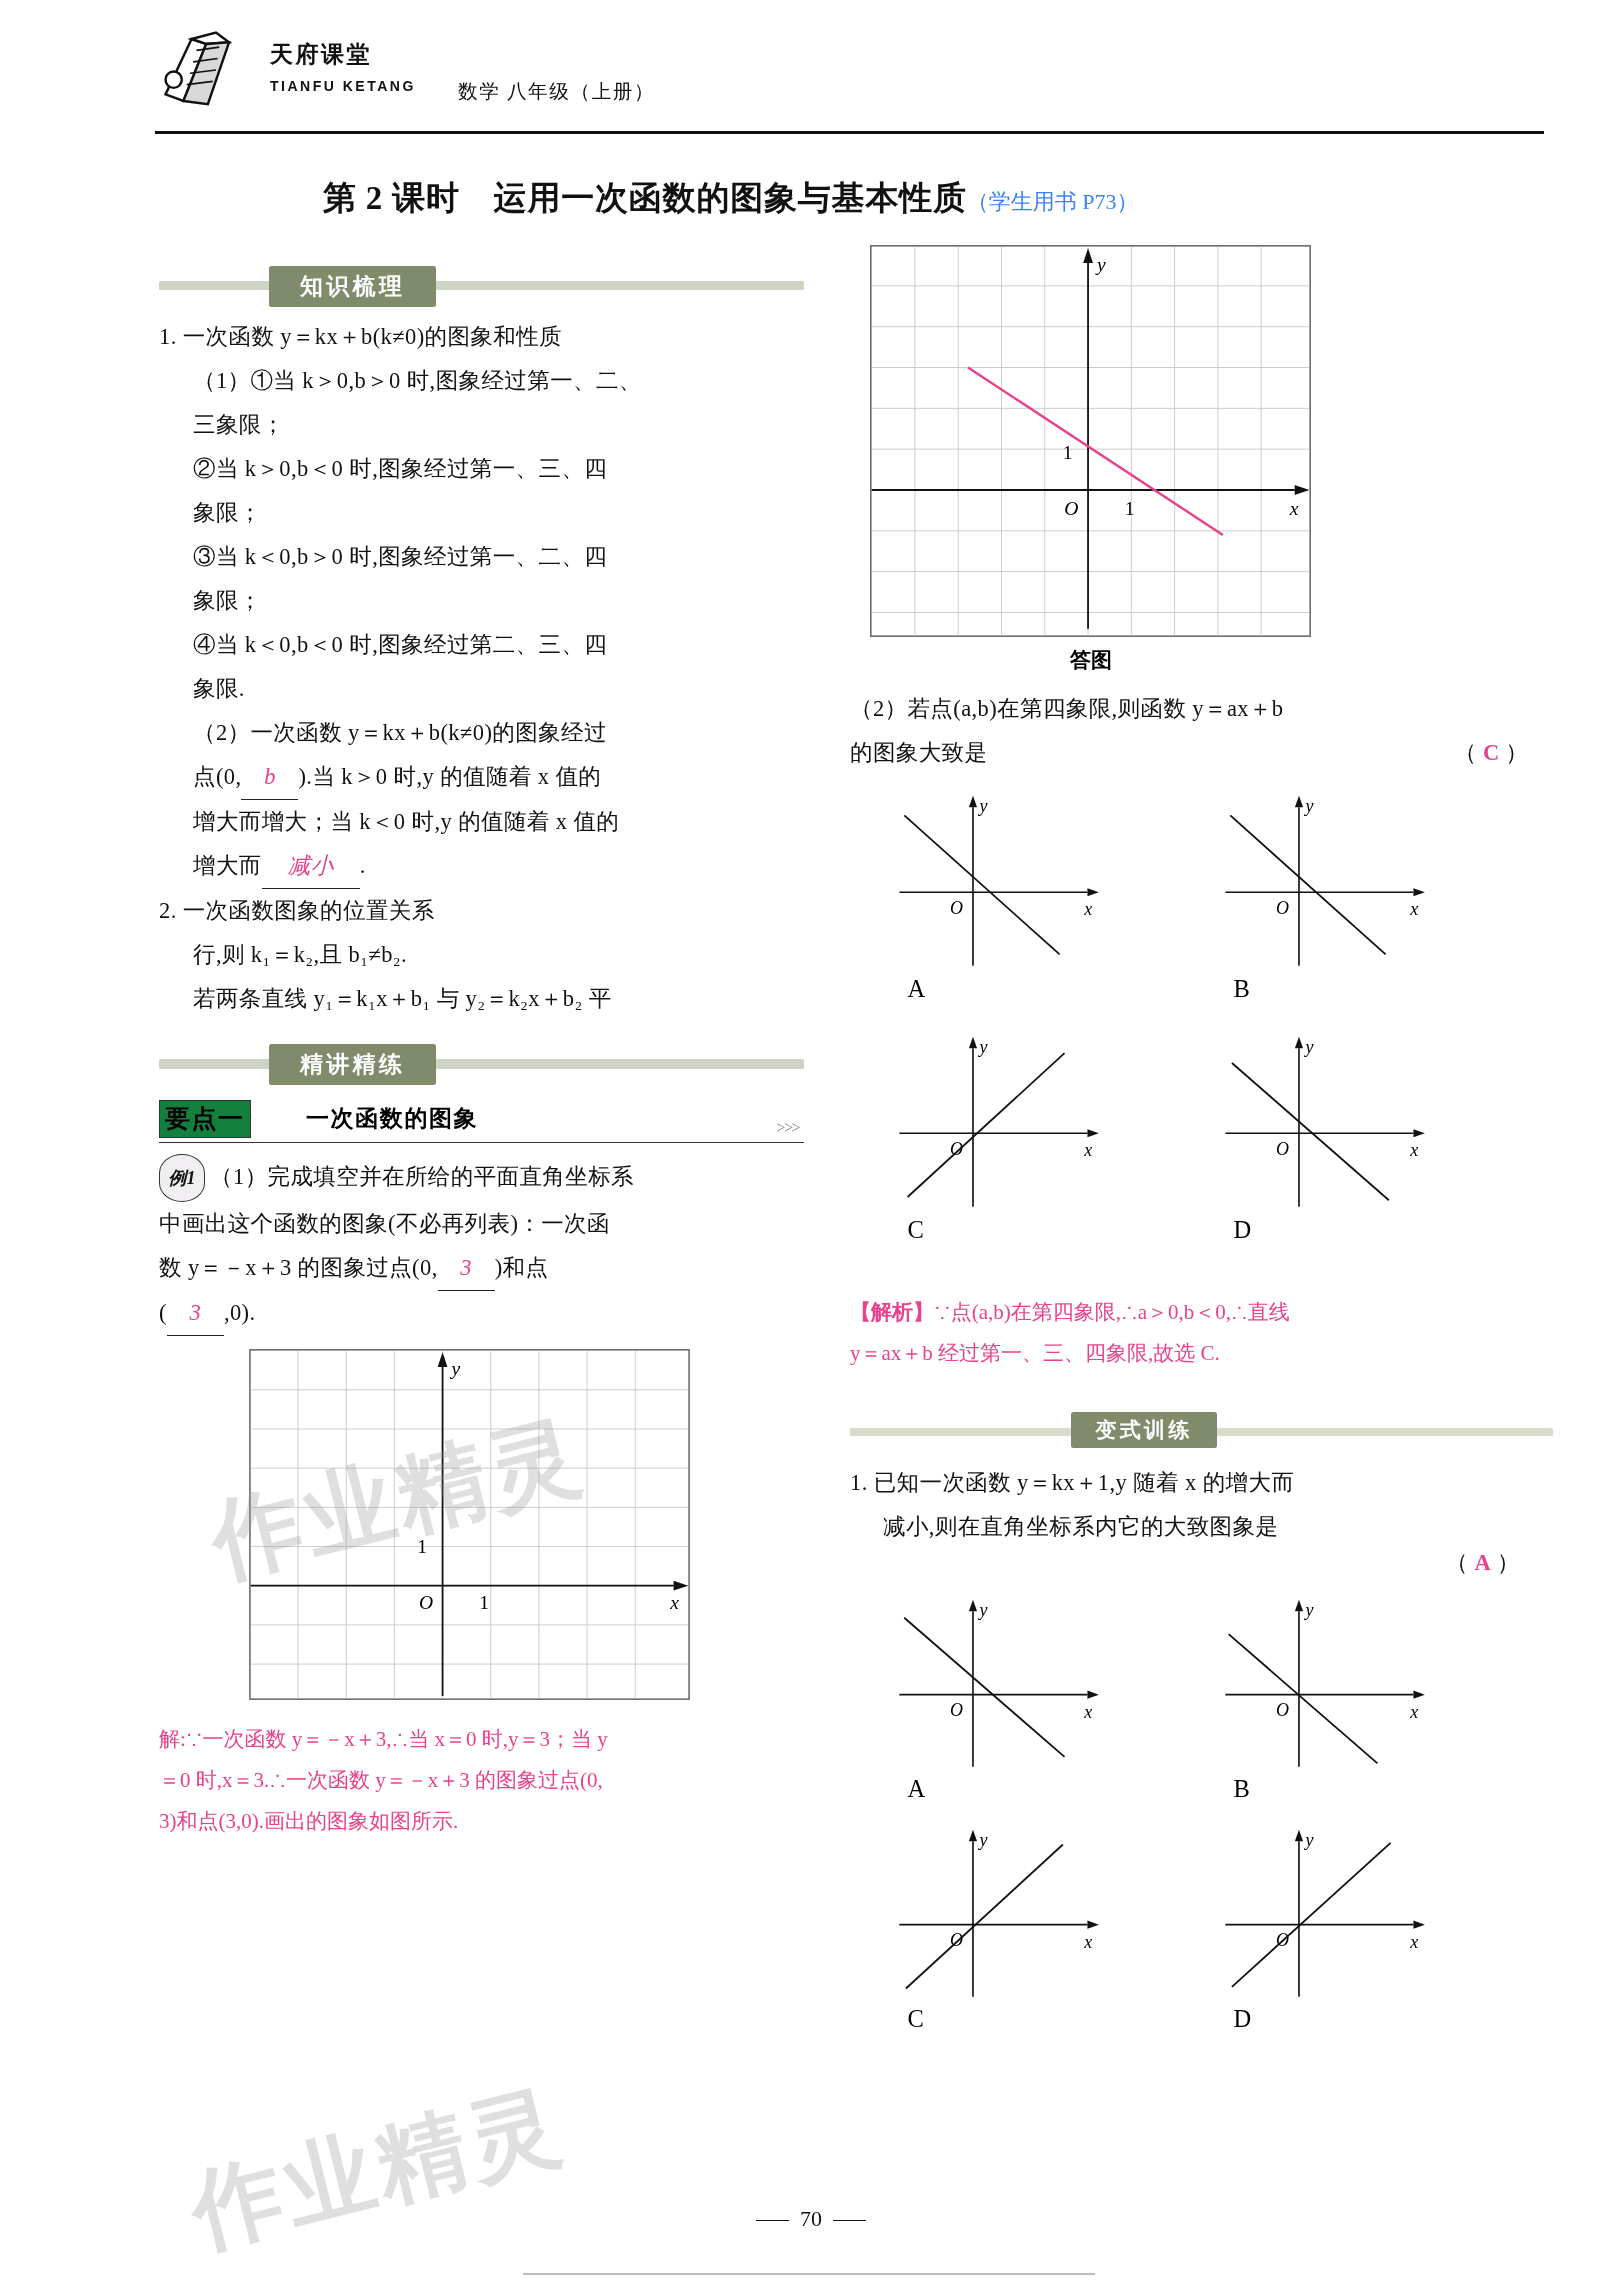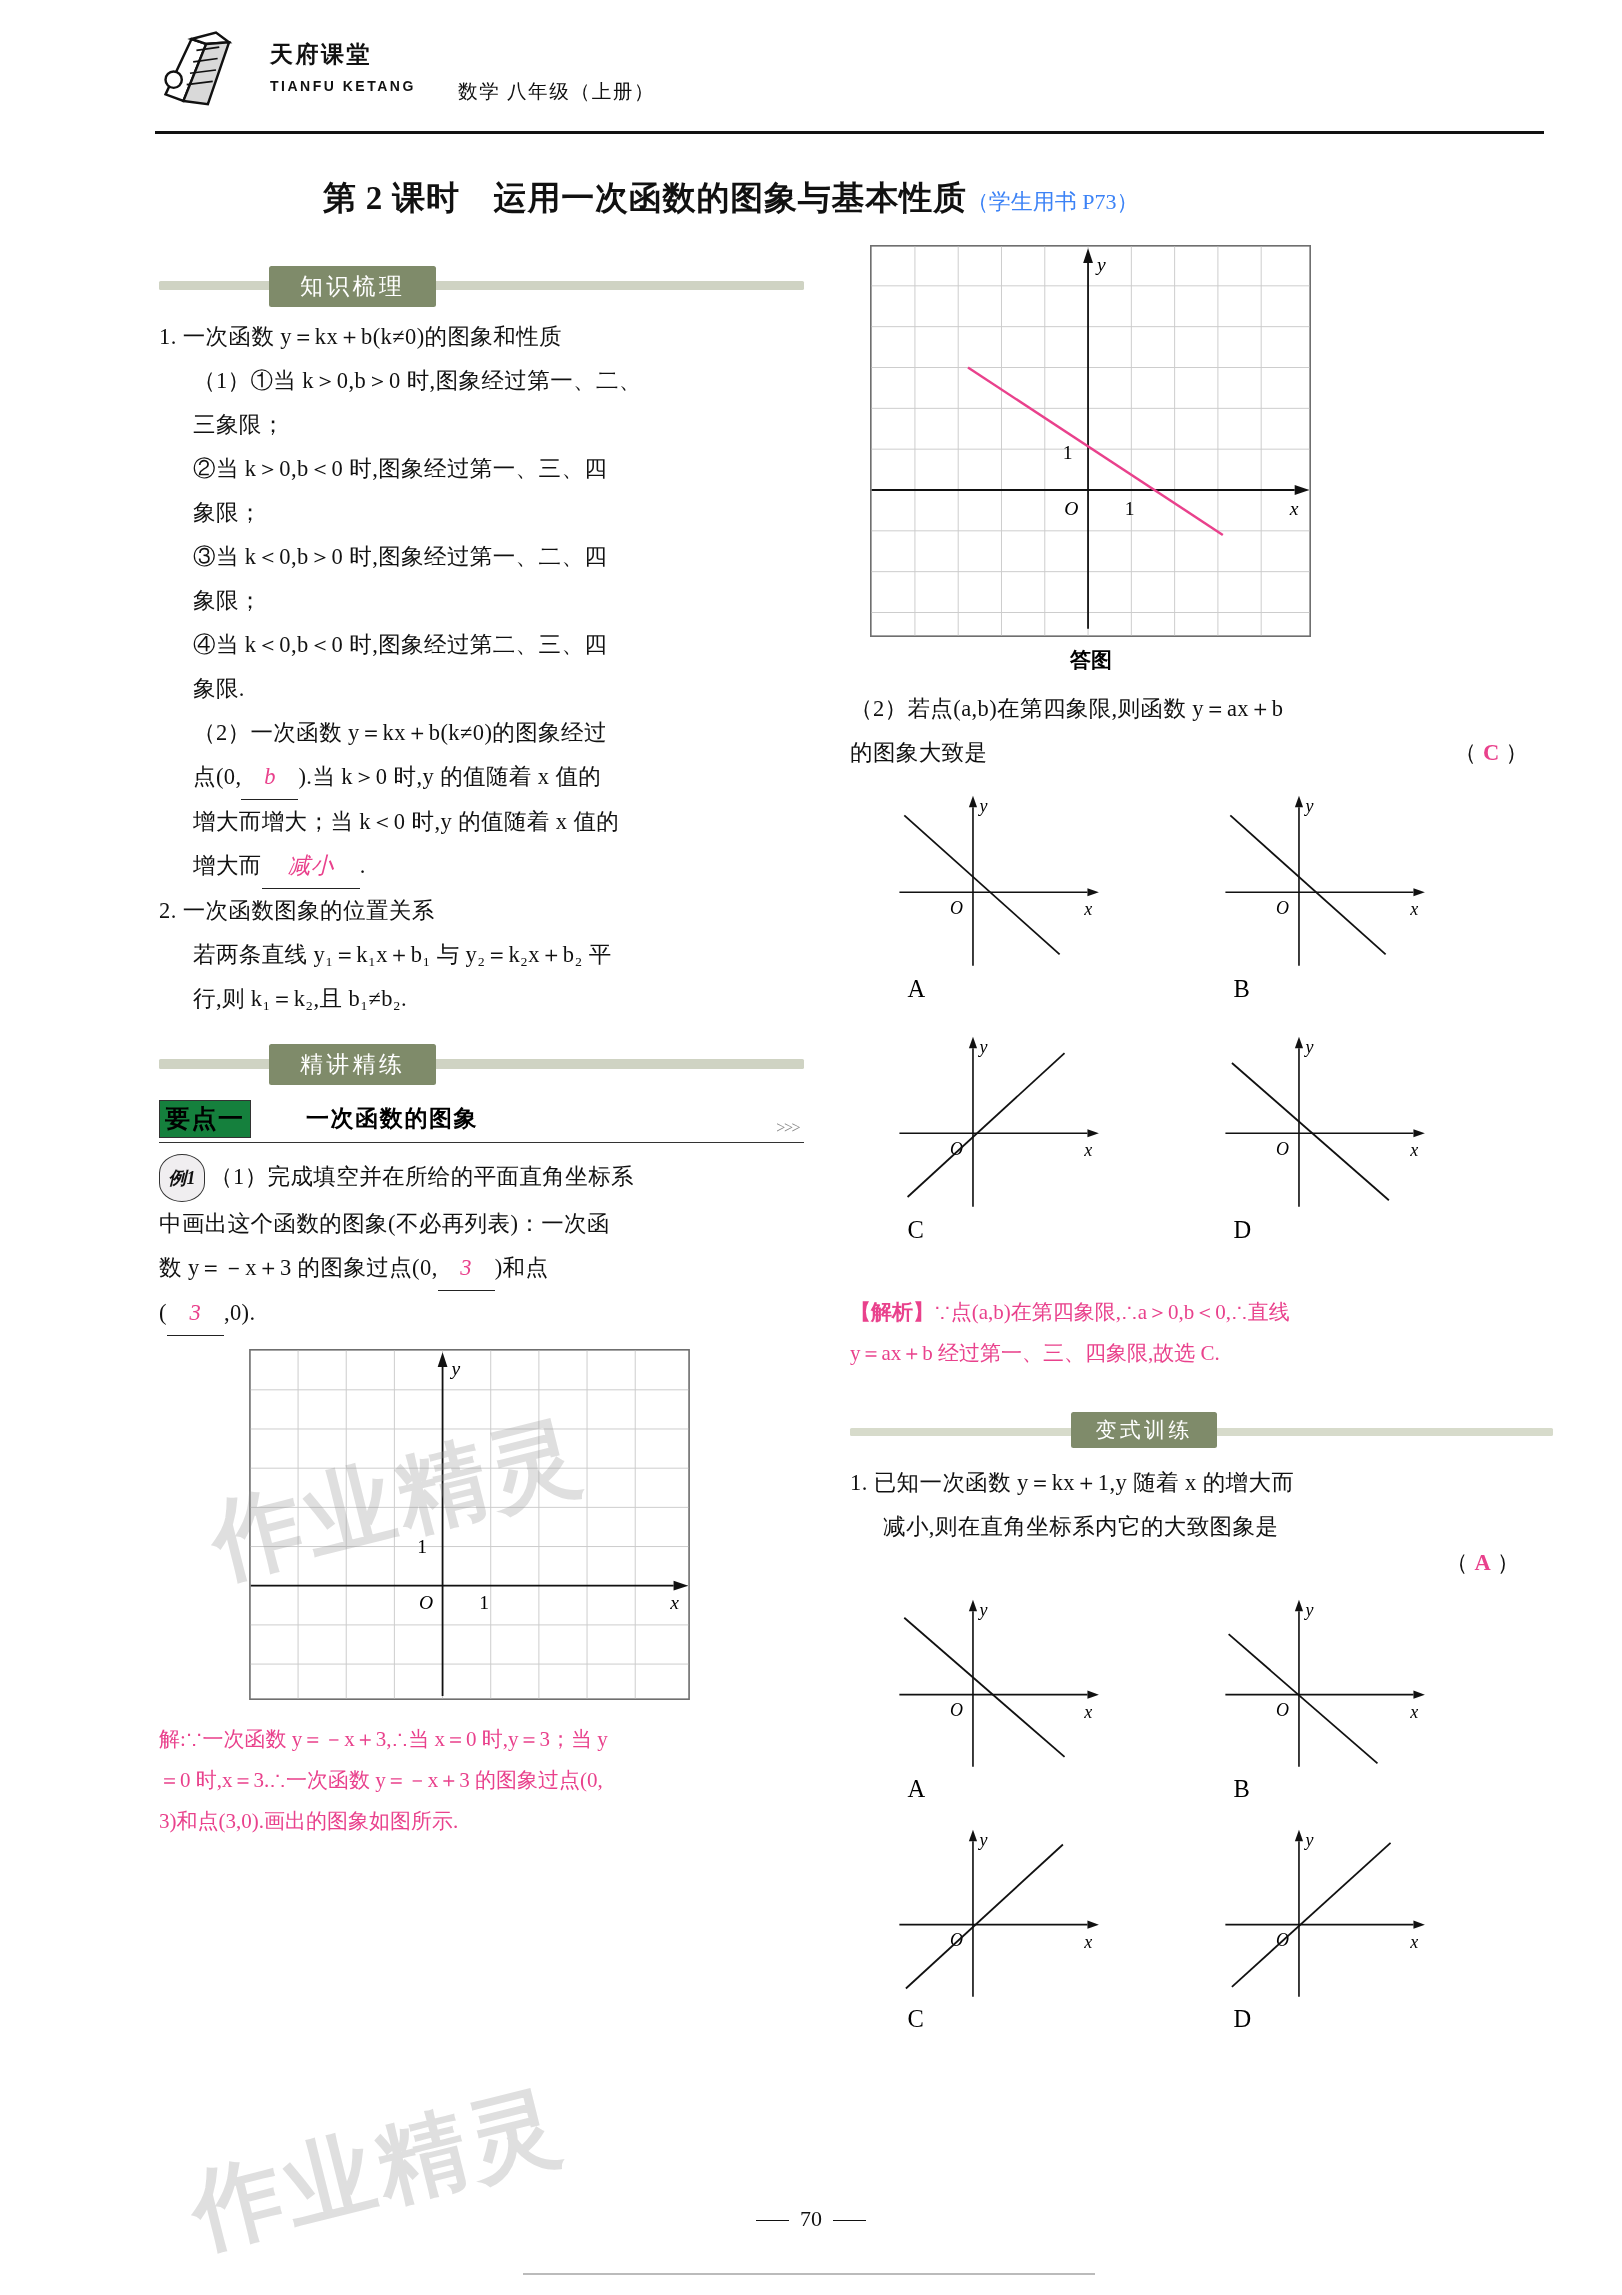--- a/index.html
+++ b/index.html
@@ -27,21 +27,21 @@
   .title-sub{font-size:22px;color:#3b82f6;}
 
   
   .colL{position:absolute;left:159px;top:261px;width:645px;}
   .colR{position:absolute;left:850px;top:245px;width:703px;}
 
   
   .banner{position:relative;height:46px;margin-bottom:8.2px;}
   .banner .bar{position:absolute;left:0;top:19.6px;width:100%;height:9.8px;background:#cfd3c3;border-radius:1.6px;}
   .banner .bar.thin{height:8.2px;top:20.4px;background:#d7dbcb;}
-  .banner .lbl{position:absolute;left:110px;top:4.9px;background:#7f8b6a;color:#fff;font-size:23px;font-weight:normal;padding:4.9px 31px;border-radius:2.5px;letter-spacing:3.3px;}
+  .banner .lbl{position:absolute;left:110px;top:4.9px;background:#7f8b6a;color:#fff;font-size:23px;font-weight:bold;padding:4.9px 31px;border-radius:2.5px;letter-spacing:3.3px;}
   .banner.small .lbl{left:221px;font-size:21px;padding:4.1px 24.5px;}
 
   .txt{font-size:22.5px;line-height:44px;color:#111;letter-spacing:0.4px;}
   .ind1{margin-left:0px;}
   .ind2{margin-left:34px;}
   .ind3{margin-left:34px;}
   .fill{color:#e9418c;border-bottom:1.2px solid #222;display:inline-block;min-width:57px;text-align:center;font-style:italic;}
   .fill-wide{min-width:98px;}
 
   
@@ -112,22 +112,22 @@
     <div class="txt ind2">（2）一次函数 y＝kx＋b(k≠0)的图象经过</div>
     <div class="txt ind3">
       <span>点(0,</span><span class="fill">b</span><span>).当 k＞0 时,y 的值随着 x 值的</span>
     </div>
     <div class="txt ind3">增大而增大；当 k＜0 时,y 的值随着 x 值的</div>
     <div class="txt ind3">
       <span>增大而</span><span class="fill fill-wide">减小</span><span>.</span>
     </div>
 
     <div class="txt ind1">2. 一次函数图象的位置关系</div>
+    <div class="txt ind3">行,则 k₁＝k₂,且 b₁≠b₂.</div>
     <div class="txt ind2">若两条直线 y₁＝k₁x＋b₁ 与 y₂＝k₂x＋b₂ 平</div>
-    <div class="txt ind3">行,则 k₁＝k₂,且 b₁≠b₂.</div>
 
     <div class="banner" style="margin-top:18px;">
       <div class="bar"></div>
       <div class="lbl">精讲精练</div>
     </div>
 
     <div class="pointbar">
       <div class="tag">要点一</div>
       <div class="ttl">一次函数的图象</div>
       <div class="chev">&gt;&gt;&gt;</div>

